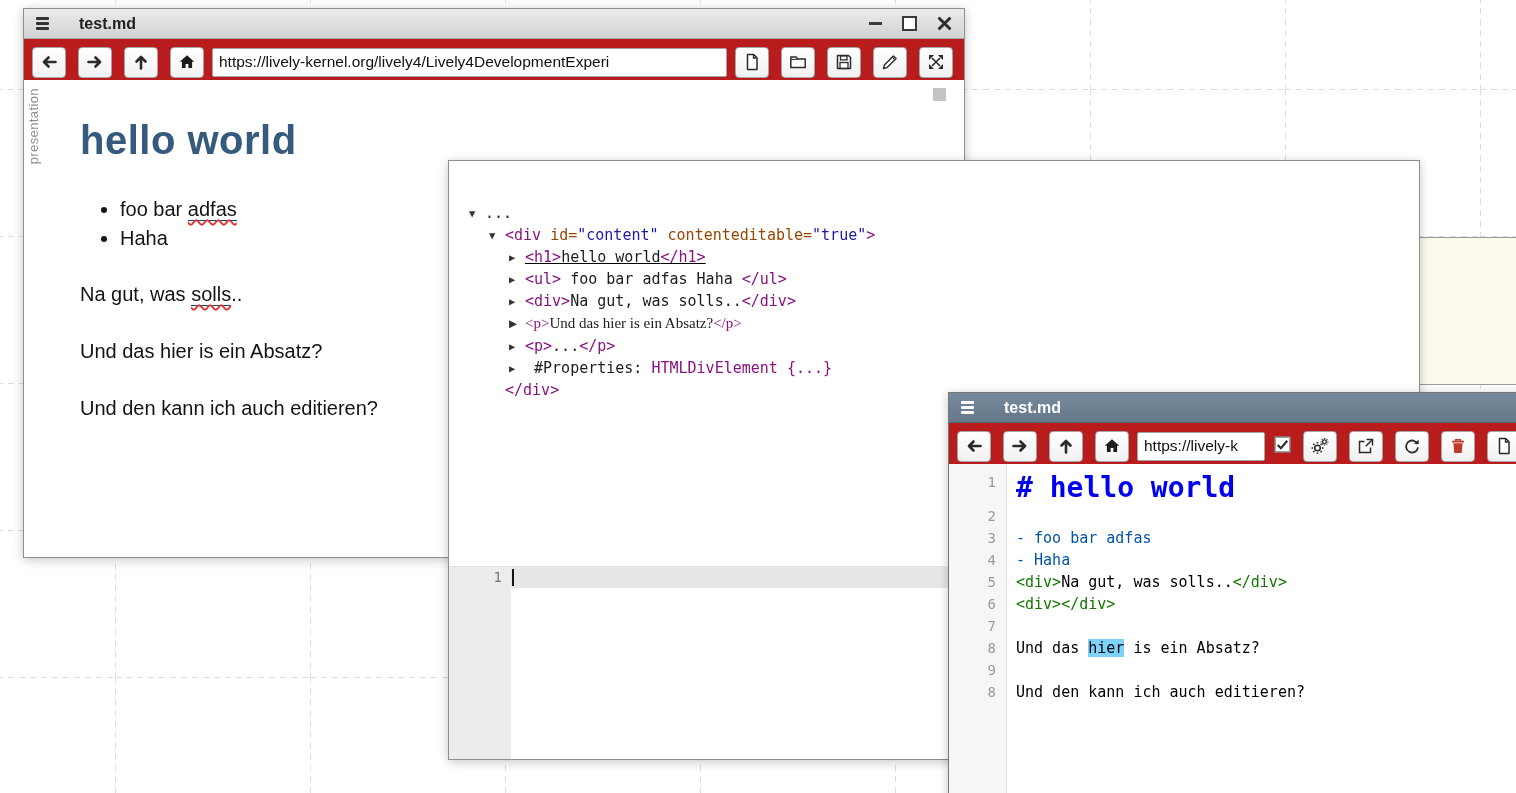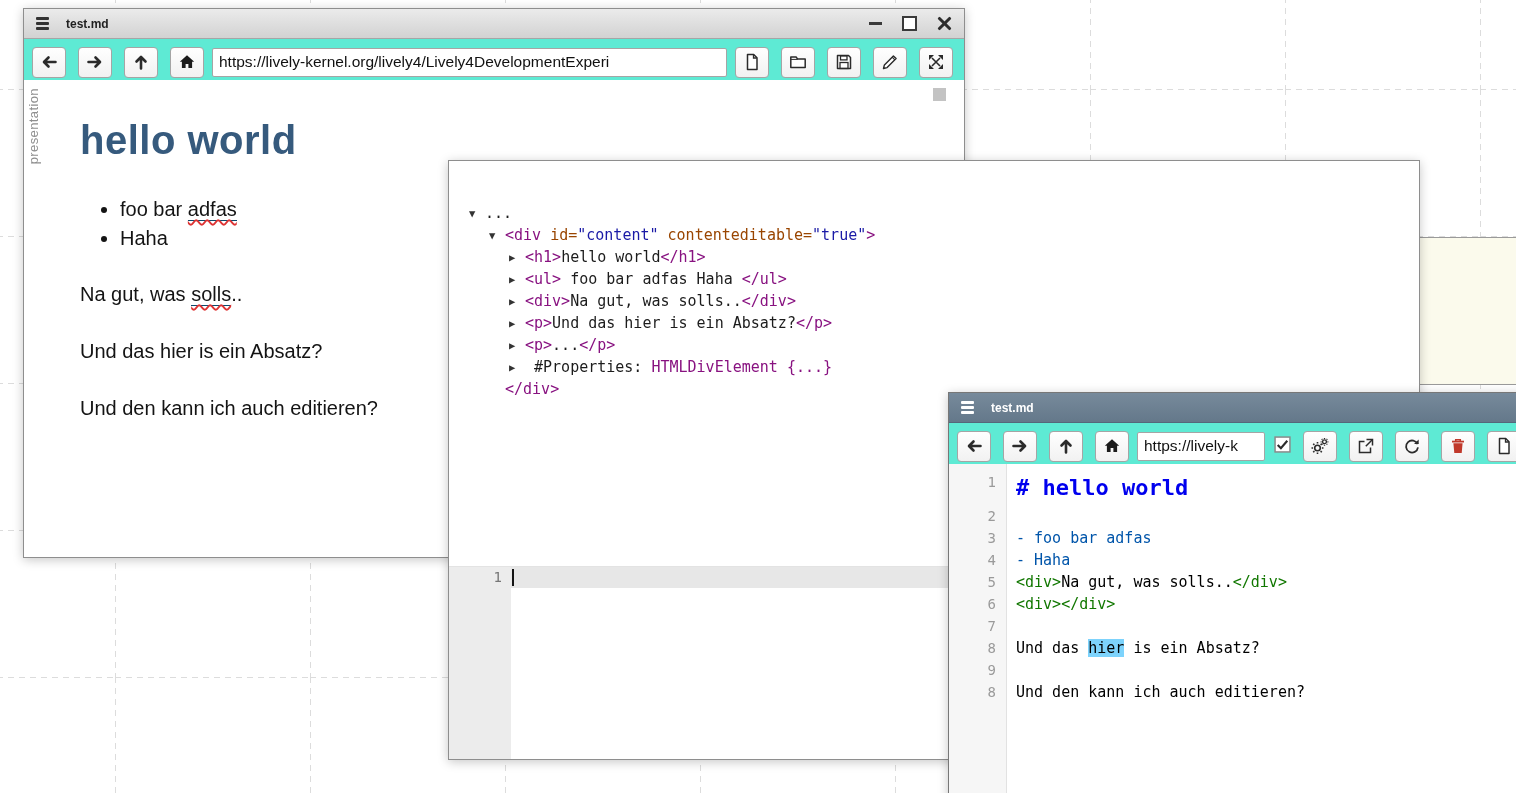--- a/index.html
+++ b/index.html
@@ -6,38 +6,38 @@
   body{
     width:1516px;height:793px;position:relative;overflow:hidden;
     background:#fff;font-family:"Liberation Sans",sans-serif;
   }
   .grid{position:absolute;left:0;top:0;z-index:0;pointer-events:none}
 
   
   .win{position:absolute;background:#fff;border:1px solid #8e8e8e;box-shadow:0 2px 10px rgba(0,0,0,.22)}
   .titlebar{height:30px;display:flex;align-items:center;padding:0 12px;
     background:linear-gradient(#ebebeb,#d2d2d2);border-bottom:1px solid #a6a6a6;box-sizing:border-box}
-  .titlebar .title{font-weight:bold;font-size:12px;color:#1f1f1f;margin-left:17px;white-space:nowrap}
+  .titlebar .title{font-weight:bold;font-size:16px;color:#1f1f1f;margin-left:30px;white-space:nowrap}
   .burger{display:inline-flex;flex-direction:column;gap:2.5px;cursor:pointer}
   .burger i{display:block;width:13px;height:2.5px;background:#333;border-radius:1px}
   .win-controls{margin-left:auto;display:flex;gap:20px;align-items:center}
   .ctl-min{width:13px;height:3.5px;background:#3a3a3a}
   .ctl-max{width:11px;height:11px;border:2.5px solid #3a3a3a;background:#fff}
   .ctl-close{position:relative;width:15px;height:15px}
   .ctl-close::before,.ctl-close::after{content:"";position:absolute;left:-1px;top:6px;width:17px;height:3px;background:#2d2d2d;border-radius:1px}
   .ctl-close::before{transform:rotate(45deg)}
   .ctl-close::after{transform:rotate(-45deg)}
 
   
   #win-editor .titlebar{background:linear-gradient(#778a9b,var(--titlebar_active));border-bottom:1px solid #55677a}
   #win-editor .titlebar .title{color:#fff}
   #win-editor .burger i{background:#fff}
 
   
-  .toolbar{height:47px;display:flex;align-items:center;gap:8px;padding:12px 8px;background:#5eead4;
+  .toolbar{height:47px;display:flex;align-items:center;gap:8px;padding:12px 8px;background:#b91c1c;
     border-bottom:1px solid #cfcfcf;box-sizing:border-box}
   .btn-group{display:inline-flex;gap:12px;align-items:center}
   .tb-btn{width:34px;height:31px;border:1px solid #a5a5a5;border-radius:4px;
     background:linear-gradient(#ffffff,#f1f1f1);display:inline-flex;align-items:center;justify-content:center;
     box-sizing:border-box;cursor:pointer;flex:none}
   .tb-btn svg{display:block}
   .cb{width:18px;height:18px;display:inline-flex;align-items:center;justify-content:center;cursor:pointer;flex:none}
   .url{height:29px;border:1px solid #a5a5a5;border-radius:2px;font-size:15.5px;padding:0 6px;color:#111;
     font-family:"Liberation Sans",sans-serif;box-sizing:border-box;background:#fff;flex:none}
   #win-viewer .url{width:515px}
@@ -78,21 +78,21 @@
   
   #win-editor{left:948px;top:392px;width:600px;height:440px;z-index:3;border:1px solid #777}
   .ed-body{position:absolute;top:71px;left:0;right:0;bottom:0;background:#fff;
     font-family:"DejaVu Sans Mono","Liberation Mono",monospace;font-size:15px;overflow:hidden}
   .ed-gutter-bg{position:absolute;left:0;top:0;bottom:0;width:57px;background:#f6f6f6;border-right:1px solid #e2e2e2}
   .ed-rows{position:absolute;left:0;top:7px;right:0}
   .ed-row{display:flex;align-items:flex-start;line-height:22px;min-height:22px}
   .ed-num{width:47px;padding-right:10px;text-align:right;color:#9a9a9a;font-size:14px;flex:none;line-height:22px}
   .ed-code{padding-left:10px;white-space:pre}
   .ed-row.hdr{line-height:34px;min-height:34px}
-  .ed-row.hdr .ed-code{font-size:22px;font-weight:bold;line-height:34px}
+  .ed-row.hdr .ed-code{font-size:28px;font-weight:bold;line-height:34px}
   .ed-code .c-header{color:var(--cm_header)}
   .ed-code .c-list{color:var(--cm_list)}
   .ed-code .c-tag{color:var(--cm_tag)}
   .ed-code .c-plain{color:#000}
   .hl{background:#7dd3fc}
 
   
   .note-panel{position:absolute;left:1419px;top:237px;width:120px;height:148px;z-index:0;
     background:#fbfaec;border:1px solid #9a9a9a;box-sizing:border-box}
 </style>
@@ -217,24 +217,24 @@
           <p><span class="">Und den kann ich auch editieren?</span></p>
         </div>
     </div>
   </div>
 </div>
 
 <div class="win" id="win-inspector">
   <div class="insp-body">
       <div class="t-line" style="padding-left: 0px;"><span class="tri">▼</span><span class="c-plain">...</span></div>
       <div class="t-line" style="padding-left: 20px;"><span class="tri">▼</span><span class="c-tag">&lt;div </span><span class="c-attr">id=</span><span class="c-val">"content"</span><span class="c-plain"> </span><span class="c-attr">contenteditable=</span><span class="c-val">"true"</span><span class="c-tag">&gt;</span></div>
-      <div class="t-line" style="padding-left: 40px;"><span class="tri">▶</span><span class="c-tag">&lt;h1&gt;</span><span class="c-plain">hello world</span><span class="c-tag">&lt;/h1&gt;</span></div>
+      <div class="t-line" style="padding-left: 40px; text-decoration: underline;"><span class="tri">▶</span><span class="c-tag">&lt;h1&gt;</span><span class="c-plain">hello world</span><span class="c-tag">&lt;/h1&gt;</span></div>
       <div class="t-line" style="padding-left: 40px;"><span class="tri">▶</span><span class="c-tag">&lt;ul&gt;</span><span class="c-plain"> foo bar adfas Haha </span><span class="c-tag">&lt;/ul&gt;</span></div>
       <div class="t-line" style="padding-left: 40px;"><span class="tri">▶</span><span class="c-tag">&lt;div&gt;</span><span class="c-plain">Na gut, was solls..</span><span class="c-tag">&lt;/div&gt;</span></div>
-      <div class="t-line" style="padding-left: 40px;"><span class="tri">▶</span><span class="c-tag">&lt;p&gt;</span><span class="c-plain">Und das hier is ein Absatz?</span><span class="c-tag">&lt;/p&gt;</span></div>
+      <div class="t-line" style="padding-left: 40px; font-family: Liberation Serif, serif;"><span class="tri">▶</span><span class="c-tag">&lt;p&gt;</span><span class="c-plain">Und das hier is ein Absatz?</span><span class="c-tag">&lt;/p&gt;</span></div>
       <div class="t-line" style="padding-left: 40px;"><span class="tri">▶</span><span class="c-tag">&lt;p&gt;</span><span class="c-plain">...</span><span class="c-tag">&lt;/p&gt;</span></div>
       <div class="t-line" style="padding-left: 40px;"><span class="tri">▶</span><span class="c-plain"> #Properties: </span><span class="c-tag">HTMLDivElement {...}</span></div>
       <div class="t-line" style="padding-left: 20px;"><span class="tri"></span><span class="c-tag">&lt;/div&gt;</span></div>
     </div>
   <div class="insp-editor">
     <span class="insp-gutter">
       <span class="num">1</span>
     </span>
     <span class="insp-line-hl"></span>
     <span class="insp-cursor"></span>

